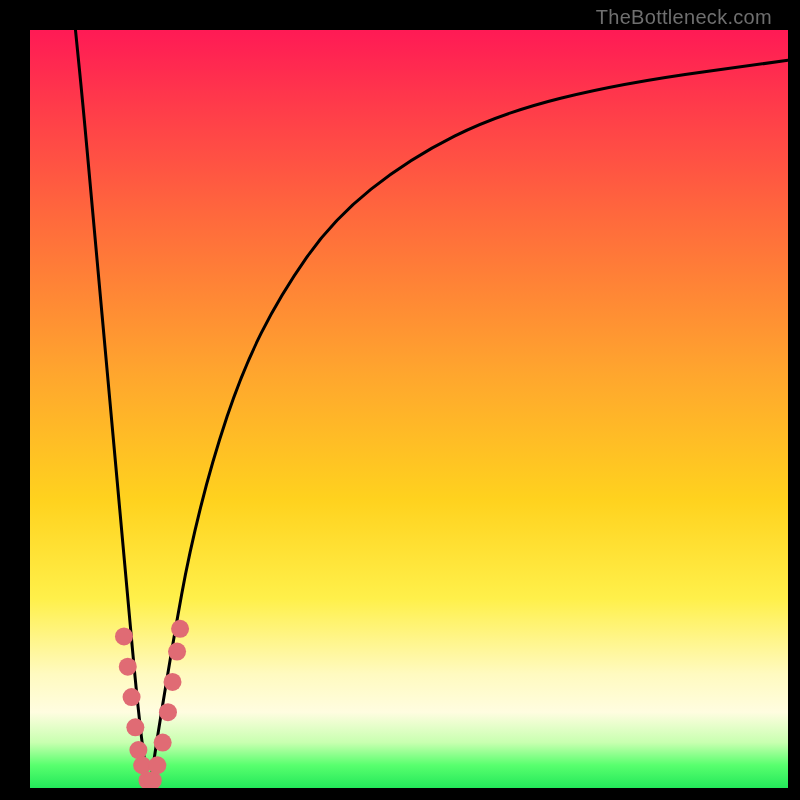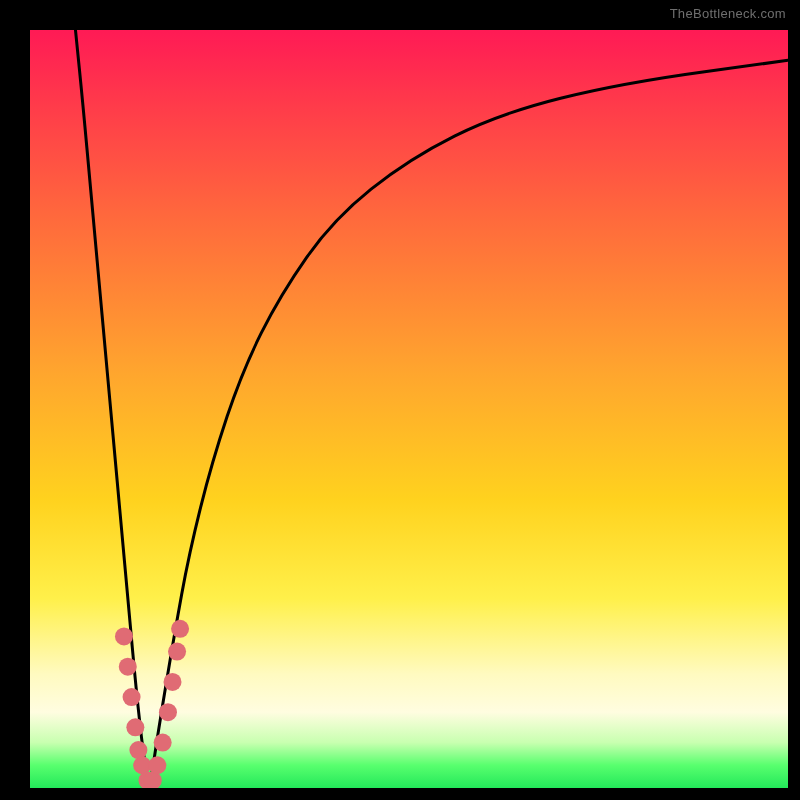--- a/index.html
+++ b/index.html
@@ -46,23 +46,23 @@
   }
   svg.curve {
     position: absolute;
     inset: 0;
     width: 100%;
     height: 100%;
   }
   .watermark {
     position: absolute;
     top: 6px;
-    right: 14px;
+    right: 28px;
     color: #6f6f6f;
-    font-size: 13px;
+    font-size: 20px;
     letter-spacing: 0.3px;
     font-weight: 500;
     user-select: none;
     margin-left: 17px;
   }
 </style>
 </head>
 <body>
 
 <div class="frame">

